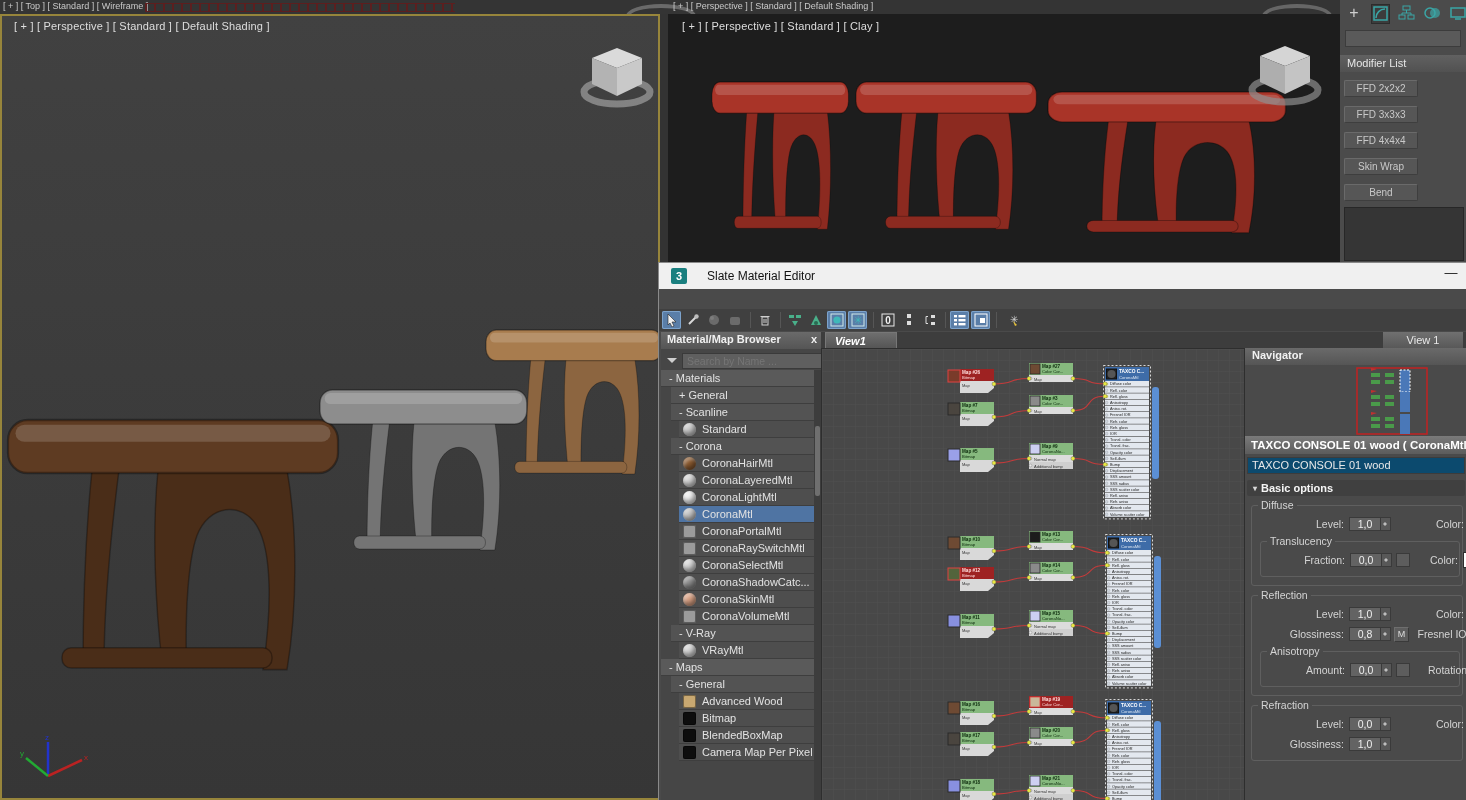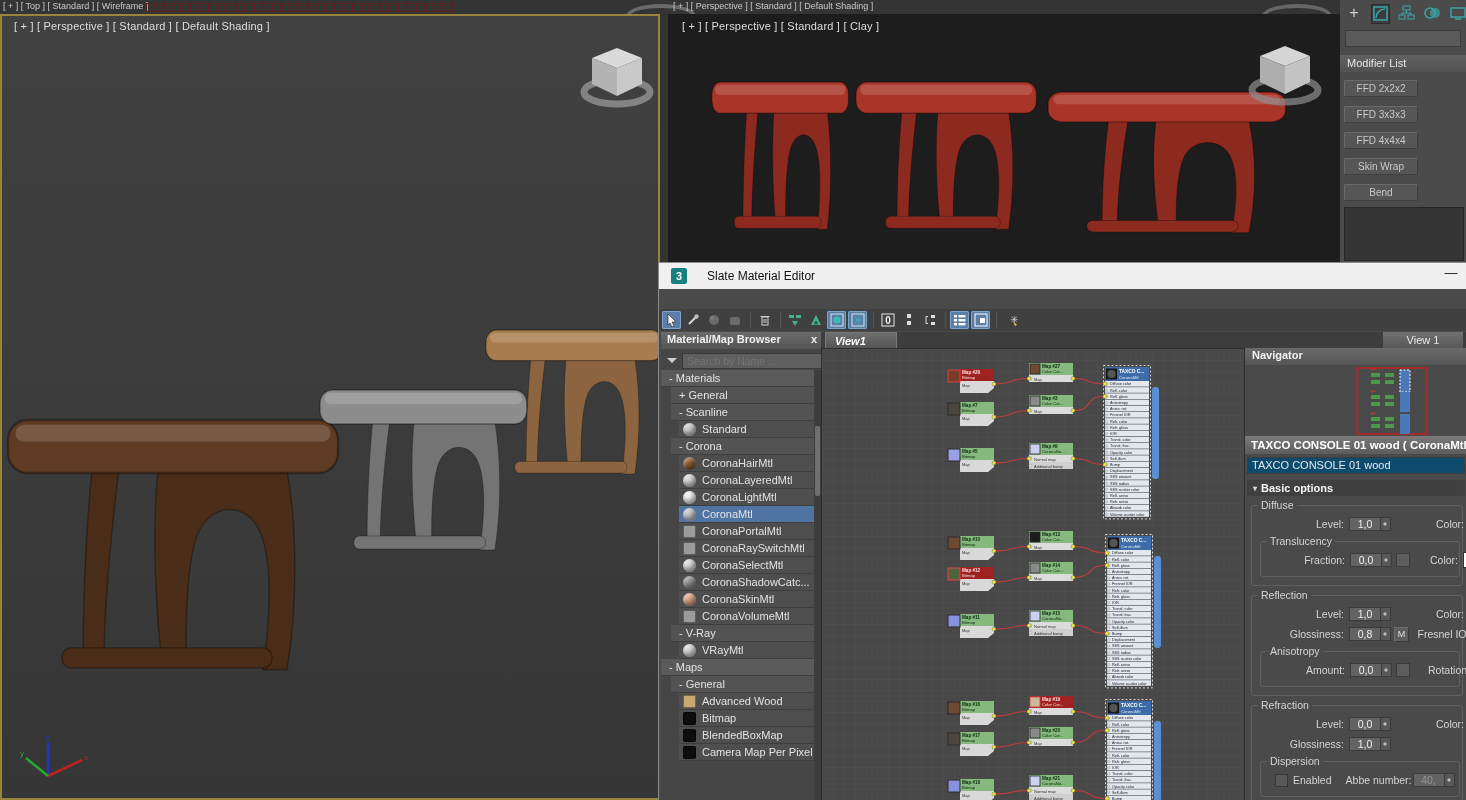--- a/index.html
+++ b/index.html
@@ -993,32 +993,20 @@
           </div>
           <div class="prow">
             <span class="plab" style="width:92px;">Glossiness:</span>
             <span class="spin">
                 <span class="val">1,0</span>
                 <span class="arrows"></span>
               </span>
             <span class="plab" style="width:100px;">IOR:</span>
 
           </div>
-          <div class="gbox gbox-in" style="margin-right:2px;">
-            <div class="gbox-lbl">Dispersion</div>
-            <div class="prow">
-              <span class="cb" style="margin-left:14px;"></span>
-              <span>Enabled</span>
-              <span class="plab" style="width:62px;margin-left:14px;">Abbe number:</span>
-              <span class="spin">
-                  <span class="val gray">40,</span>
-                  <span class="arrows"></span>
-                </span>
-            </div>
-          </div>
 
         </div>
 
       </div>
 
     </div>
   </div>
 </div>
 
 </body></html>

